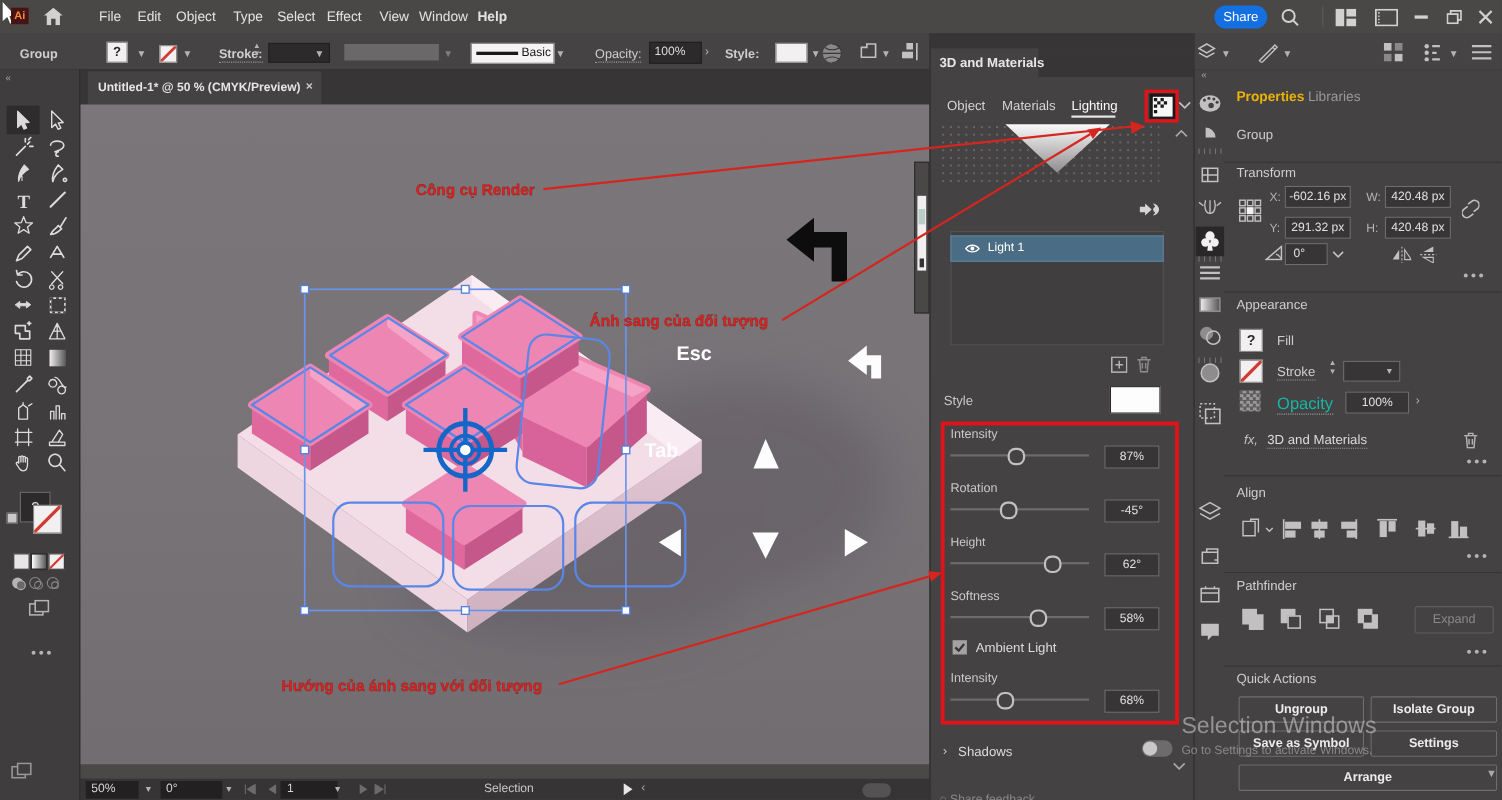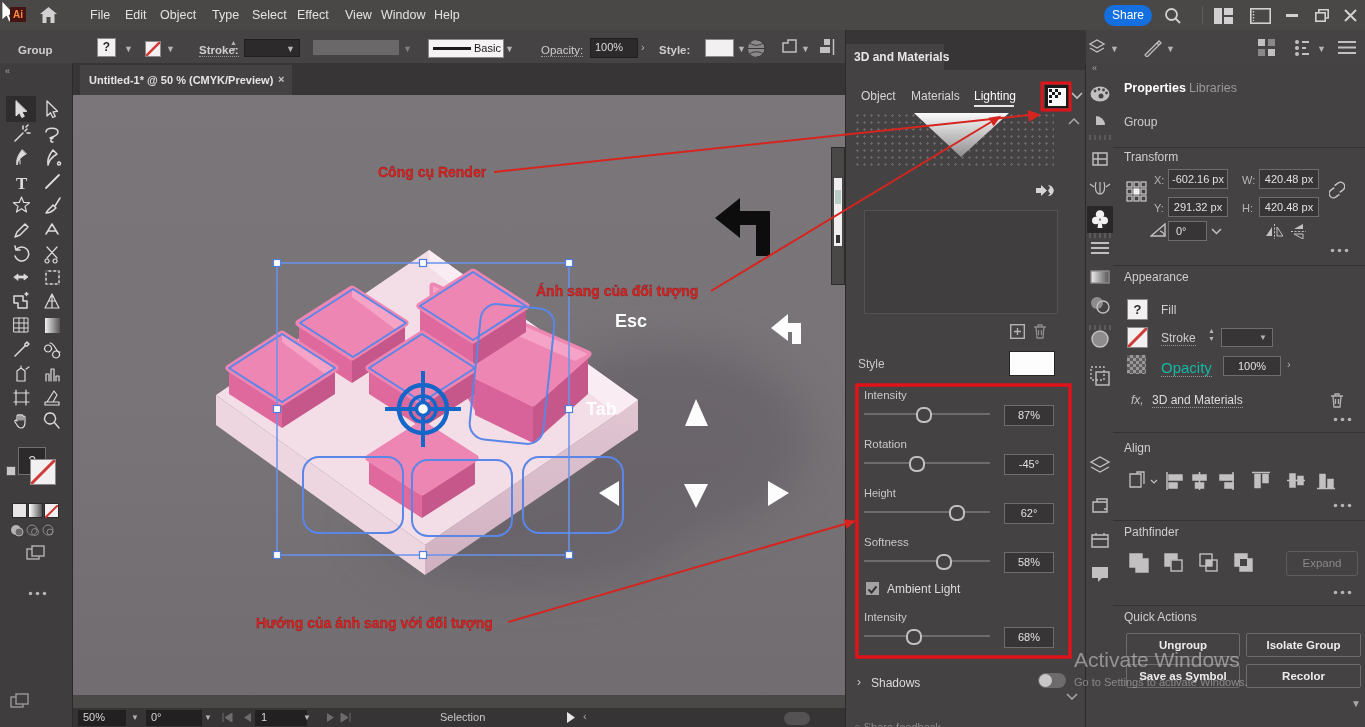--- a/index.html
+++ b/index.html
@@ -19,21 +19,21 @@
       <path d="M8.5 0 L17 7 L14.5 7 L14.5 16 L10.5 16 L10.5 10 L6.5 10 L6.5 16 L2.5 16 L2.5 7 L0 7 Z" fill="#d2d0d0"></path>
     </svg>
   <span class="txt menu" style="left:90px;top:8px;">File</span>
   <span class="txt menu" style="left:125px;top:8px;">Edit</span>
   <span class="txt menu" style="left:160px;top:8px;">Object</span>
   <span class="txt menu" style="left:212px;top:8px;">Type</span>
   <span class="txt menu" style="left:252px;top:8px;">Select</span>
   <span class="txt menu" style="left:297px;top:8px;">Effect</span>
   <span class="txt menu" style="left:345px;top:8px;">View</span>
   <span class="txt menu" style="left:381px;top:8px;">Window</span>
-  <span class="txt menu" style="left:434px;top:8px;">Help</span>
+  <span class="txt menu" style="left:434px;top:8px;font-weight:bold;">Help</span>
   <div class="ab" style="left:1104px;top:5px;width:48px;height:21px;background:#146fe0;border-radius:11px;color:#fff;font-size:12px;text-align:center;line-height:21px;">Share</div>
   <svg class="ab" style="left:1164px;top:7px;" width="18" height="18" viewBox="0 0 18 18">
       <circle cx="7.5" cy="7.5" r="5.5" fill="none" stroke="#d2d0d0" stroke-width="1.8"></circle>
       <line x1="11.5" y1="11.5" x2="16" y2="16" stroke="#d2d0d0" stroke-width="1.8"></line>
     </svg>
   <div class="ab" style="left:1202px;top:6px;width:1px;height:19px;background:#5c5959;"></div>
   <svg class="ab" style="left:1214px;top:8px;" width="19" height="16" viewBox="0 0 19 16">
       <rect x="0" y="0" width="8" height="16" fill="#d2d0d0"></rect>
       <rect x="10" y="0" width="9" height="7" fill="#d2d0d0"></rect>
       <rect x="10" y="9" width="9" height="7" fill="#d2d0d0"></rect>
@@ -434,20 +434,27 @@
       <path d="M1 6 L6 1 L11 6" stroke="#aaa8a9" stroke-width="1.5" fill="none"></path>
     </svg>
 
   <svg class="ab" style="left:190px;top:154px;" width="19" height="13" viewBox="0 0 19 13">
       <path d="M0 4 h5 V1 l6 5.5 L5 12 V9 H0 z" fill="#d6d4d5"></path>
       <path d="M12 1 a5.5 5.5 0 0 1 0 11 a7 7 0 0 0 0 -11 z" fill="#d6d4d5"></path>
       <circle cx="15" cy="6.5" r="2.6" fill="#d6d4d5"></circle>
     </svg>
 
   <div class="ab" style="left:18px;top:180px;width:192px;height:102px;background:#413e3f;border:1px solid #555253;"></div>
+  <div class="ab" style="left:18px;top:184px;width:192px;height:22px;background:#4a6c85;border:1px solid #608099;">
+    <svg class="ab" style="left:12px;top:6px;" width="14" height="10" viewBox="0 0 14 10">
+        <path d="M1 5 C4 1,10 1,13 5 C10 9,4 9,1 5 Z" fill="none" stroke="#fff" stroke-width="1.3"></path>
+        <circle cx="7" cy="5" r="1.8" fill="#fff"></circle>
+      </svg>
+    <span class="txt" style="left:33px;top:4px;color:#fff;font-size:11px;">Light 1</span>
+  </div>
 
   <svg class="ab" style="left:164px;top:294px;" width="15" height="15" viewBox="0 0 15 15">
       <rect x="0.7" y="0.7" width="13.6" height="13.6" fill="none" stroke="#b5b3b4" stroke-width="1.4"></rect>
       <path d="M7.5 4 v7 M4 7.5 h7" stroke="#b5b3b4" stroke-width="1.4"></path>
     </svg>
   <svg class="ab" style="left:187px;top:293px;" width="14" height="16" viewBox="0 0 14 16">
       <path d="M1 4 h12 M5 4 v-2 h4 v2 M3 4 l1,11 h6 l1,-11 M5.5 7 v5 M8.5 7 v5" stroke="#8f8c8d" stroke-width="1.3" fill="none"></path>
     </svg>
 
   <span class="txt" style="left:12px;top:327px;color:#c9c7c8;font-size:12px;">Style</span>
@@ -523,21 +530,21 @@
     <rect x="5" y="290" width="13" height="13" stroke-dasharray="2 2"></rect>
       <rect x="10" y="295" width="13" height="13"></rect>
     <path d="M5,385 l9,-5 9,5 -9,5 z M5,390 l9,5 9,-5"></path>
     <path d="M7,425 h14 v10 h-14 z M11,425 v-3 h10 v10 h-3"></path>
     <path d="M6,458 h16 v12 h-16 z M6,462 h16 M10,458 v-2 M18,458 v-2"></path>
     <path d="M6,490 h16 v11 h-6 l-4,4 0,-4 h-6 z" fill="#c2c0c1" stroke="none"></path>
   </svg>
 </div>
 
 <div class="ab" id="props" style="left:1113px;top:63px;width:252px;height:664px;background:#454243;">
-  <span class="txt" style="left:11px;top:18px;color:#ffffff;font-size:12.5px;font-weight:bold;">Properties</span>
+  <span class="txt" style="left:11px;top:18px;color:#eab308;font-size:12.5px;font-weight:bold;">Properties</span>
   <span class="txt" style="left:76px;top:18px;color:#9a9899;font-size:12.5px;">Libraries</span>
   <span class="txt" style="left:11px;top:52px;color:#cfcdce;font-size:12px;">Group</span>
   <div class="ab" style="left:0;top:84px;width:252px;height:1px;background:#363334;"></div>
   <span class="txt" style="left:11px;top:87px;color:#cfcdce;font-size:12px;">Transform</span>
   <svg class="ab" style="left:13px;top:118px;" width="21" height="21" viewBox="0 0 21 21" fill="none" stroke="#c2c0c1" stroke-width="1.3">
       <rect x="1" y="1" width="5" height="5"></rect>
       <rect x="8" y="1" width="5" height="5"></rect>
       <rect x="15" y="1" width="5" height="5"></rect>
       <rect x="1" y="8" width="5" height="5"></rect>
       <rect x="8" y="8" width="5" height="5" fill="#f2f0f0" stroke="#f2f0f0"></rect>
@@ -672,25 +679,26 @@
   <svg class="ab" style="left:220px;top:527px;" width="20" height="5">
       <circle cx="2.5" cy="2.5" r="1.8" fill="#b5b3b4"></circle>
       <circle cx="9.5" cy="2.5" r="1.8" fill="#b5b3b4"></circle>
       <circle cx="16.5" cy="2.5" r="1.8" fill="#b5b3b4"></circle>
     </svg>
   <div class="ab" style="left:0;top:542px;width:252px;height:1px;background:#363334;"></div>
   <span class="txt" style="left:11px;top:547px;color:#cfcdce;font-size:12px;">Quick Actions</span>
   <div class="ab" style="left:13px;top:570px;width:112px;height:22px;border:1px solid #6f6c6d;border-radius:2px;color:#ececec;font-size:11.5px;font-weight:bold;text-align:center;line-height:22px;">Ungroup</div>
   <div class="ab" style="left:133px;top:570px;width:113px;height:22px;border:1px solid #6f6c6d;border-radius:2px;color:#ececec;font-size:11.5px;font-weight:bold;text-align:center;line-height:22px;">Isolate Group</div>
   <div class="ab" style="left:13px;top:601px;width:112px;height:22px;border:1px solid #6f6c6d;border-radius:2px;color:#ececec;font-size:11.5px;font-weight:bold;text-align:center;line-height:22px;">Save as Symbol</div>
-  <div class="ab" style="left:133px;top:601px;width:113px;height:22px;border:1px solid #6f6c6d;border-radius:2px;color:#ececec;font-size:11.5px;font-weight:bold;text-align:center;line-height:22px;">Recolor</div>
+  <div class="ab" style="left:133px;top:601px;width:113px;height:22px;border:1px solid #6f6c6d;border-radius:2px;color:#ececec;font-size:11.5px;font-weight:bold;text-align:center;line-height:22px;">Settings</div>
+  <div class="ab" style="left:13px;top:632px;width:233px;height:22px;border:1px solid #6f6c6d;border-radius:2px;color:#ececec;font-size:11.5px;font-weight:bold;text-align:center;line-height:22px;">Arrange</div>
   <span class="txt" style="left:238px;top:635px;color:#aaa8a9;font-size:10px;">▼</span>
 </div>
 
-<div class="txt" style="left:1074px;top:648px;color:rgba(215,213,214,0.55);font-size:21px;z-index:60;">Activate Windows</div>
+<div class="txt" style="left:1074px;top:648px;color:rgba(215,213,214,0.55);font-size:21px;z-index:60;">Selection Windows</div>
 <div class="txt" style="left:1074px;top:676px;color:rgba(205,203,204,0.5);font-size:11px;z-index:60;">Go to Settings to activate Windows.</div>
 <svg class="ab" id="overlay" style="left:0;top:0;pointer-events:none;z-index:70;" width="1365" height="727">
   <g stroke="#d6251f" stroke-width="2" fill="none">
     <line x1="494" y1="172" x2="1029" y2="115"></line>
     <line x1="711" y1="291" x2="991" y2="122"></line>
     <line x1="508" y1="622" x2="845" y2="524"></line>
   </g>
   <g fill="#d6251f" stroke="none">
     <polygon points="1041.0,114.5 1027.5,110.0 1028.8,121.9"></polygon>
     <polygon points="1001.3,115.8 993.6,126.3 988.4,117.7"></polygon>

